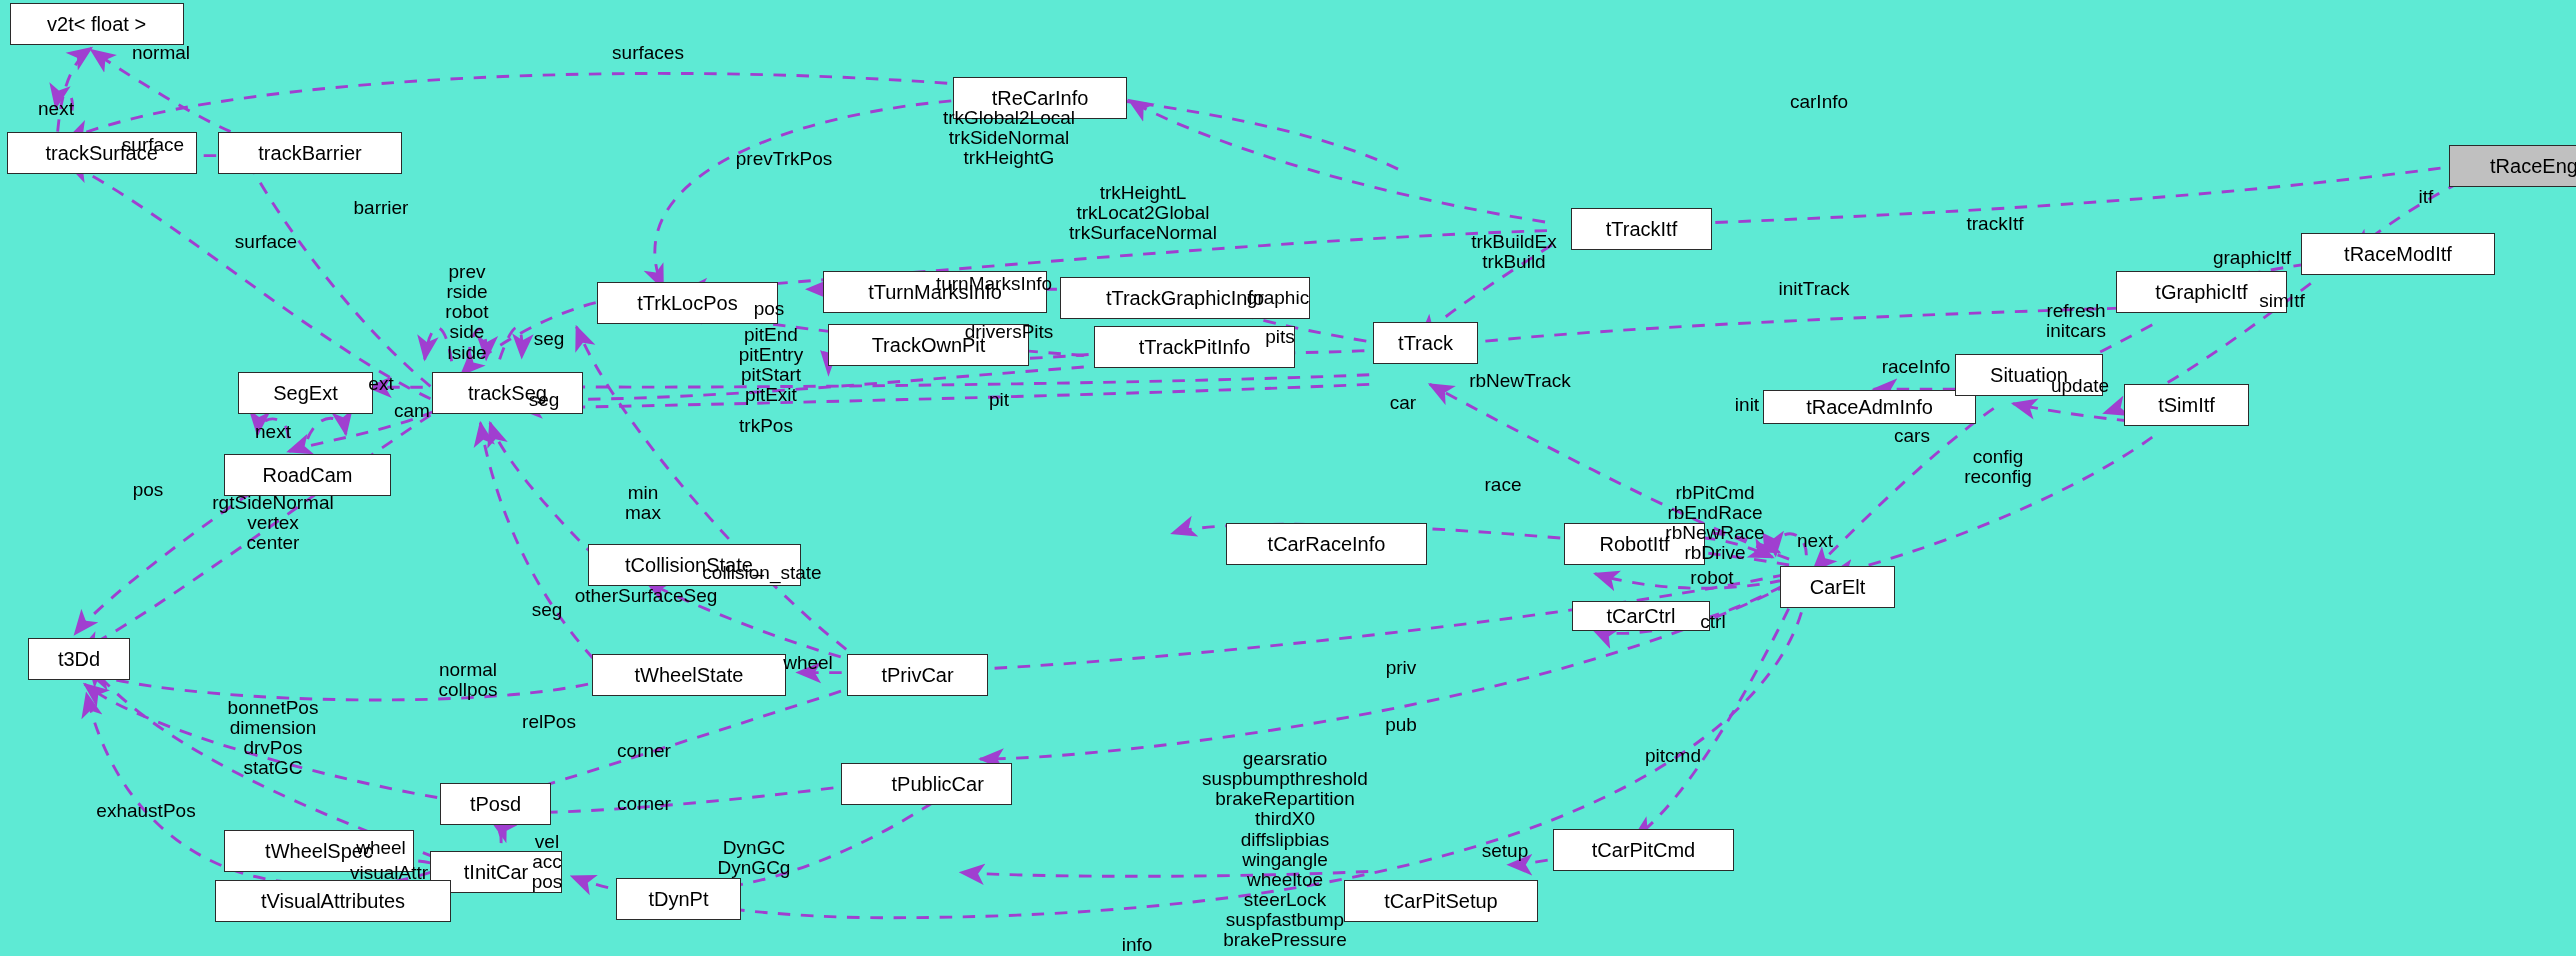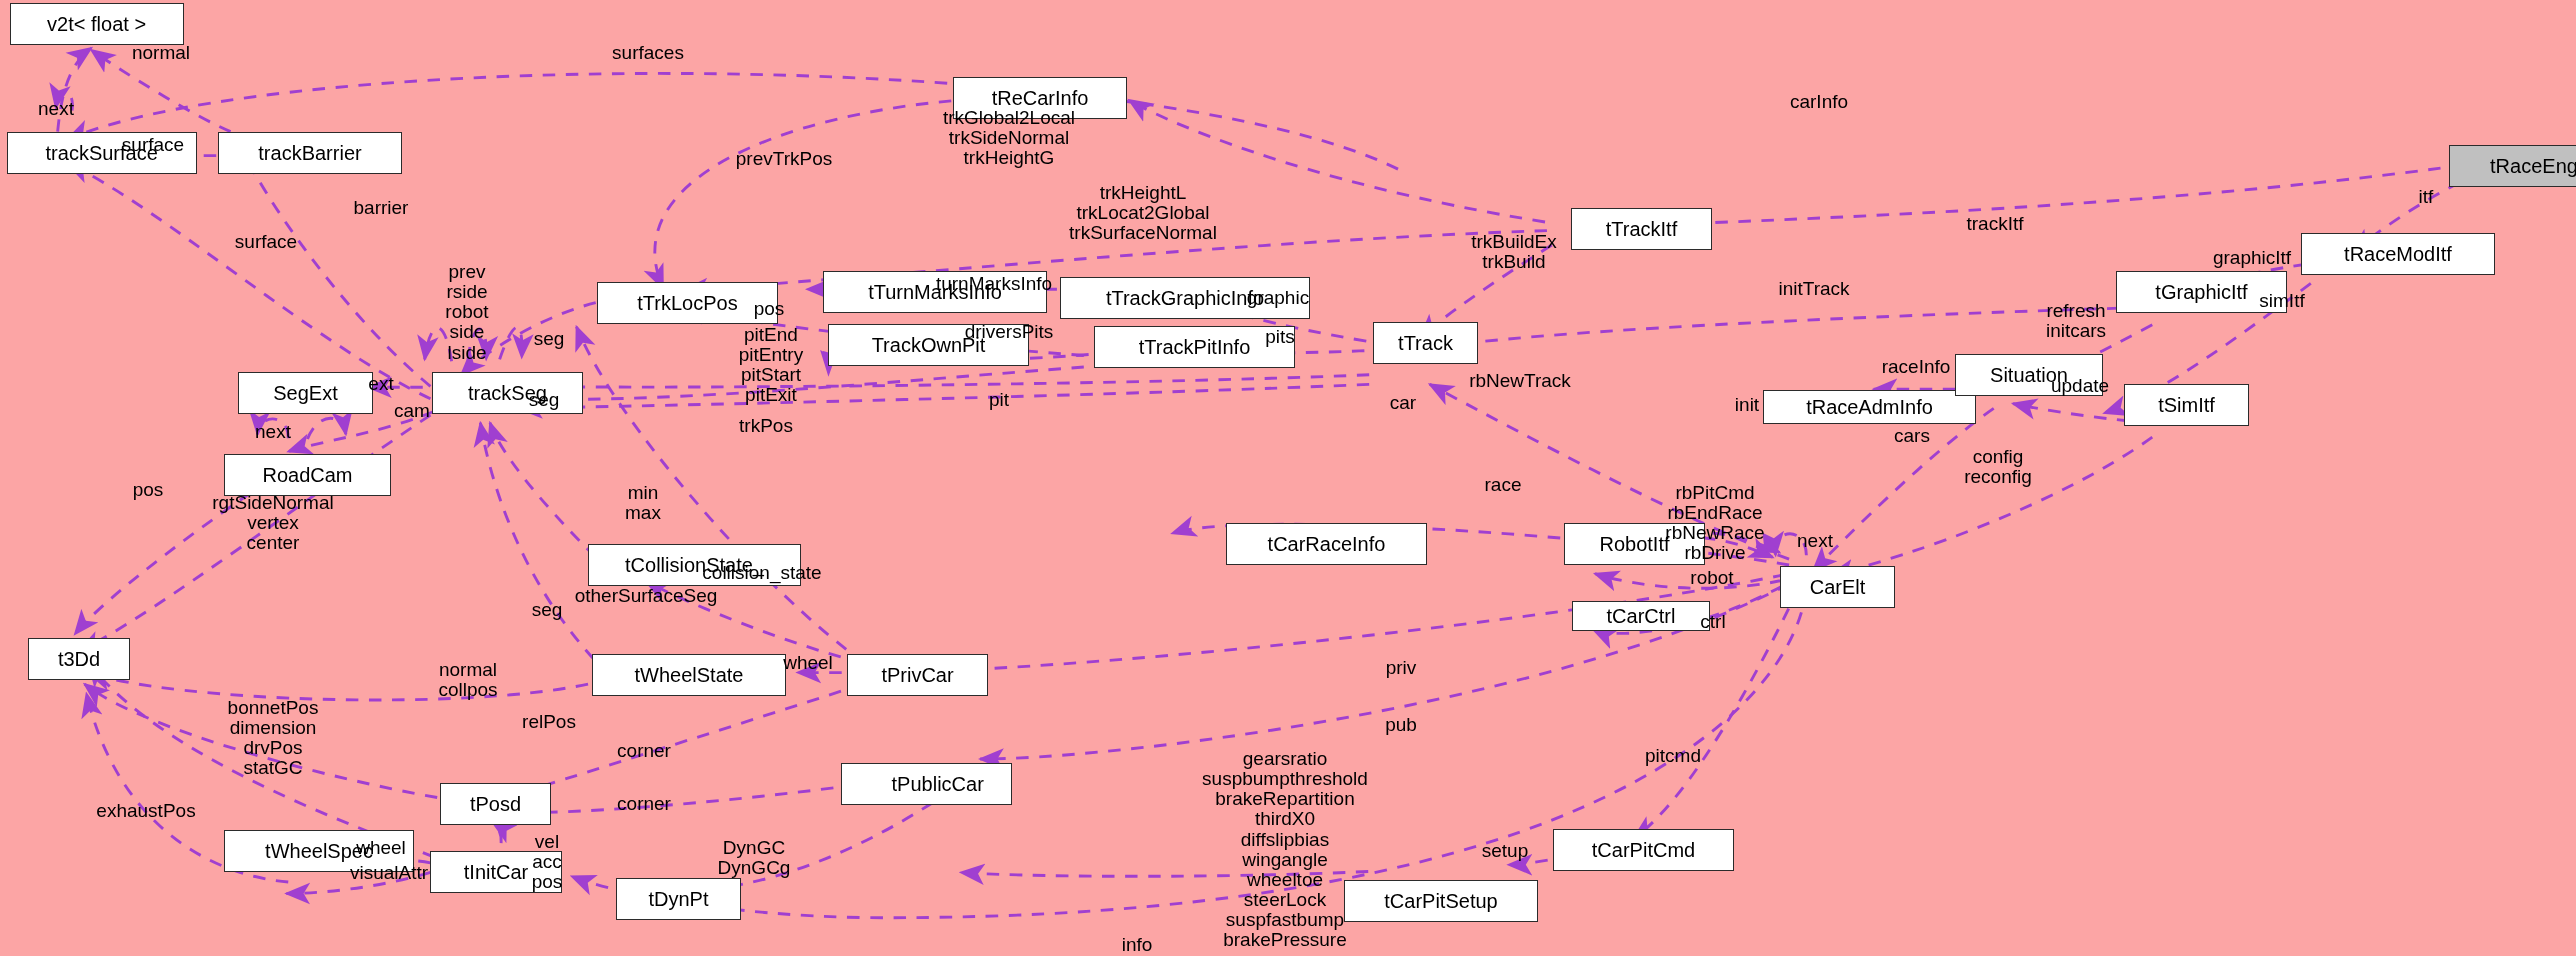--- a/index.html
+++ b/index.html
@@ -1,16 +1,16 @@
 <!DOCTYPE html>
 <html><head>
 <meta charset="utf-8">
 <style>
   html,body{margin:0;padding:0;background:#ffffff;}
-  #canvas{position:relative;width:2576px;height:957px;background:#fca5a5;
+  #canvas{position:relative;width:2576px;height:957px;background:#5eead4;
           font-family:"Liberation Sans","DejaVu Sans",sans-serif;}
   svg.edges{position:absolute;left:0;top:0;width:2576px;height:957px;overflow:visible;}
   .node{position:absolute;box-sizing:border-box;border:1.9px solid #2b2b2b;background:#ffffff;
         color:#000000;font-size:20px;line-height:1;display:flex;align-items:center;
         justify-content:center;white-space:nowrap;padding:0 9.6px;}
   .node.shaded{background:#c0c0c0;}
   .elabel{position:absolute;color:#000000;font-size:19px;line-height:1.06;
           text-align:center;white-space:pre;transform:translate(-50%,-50%);}
 </style>
 </head>
@@ -183,20 +183,23 @@
       <span>tPublicCar</span>
     </div>
     <div class="node" style="left: 440px; top: 783px; width: 111px; height: 42px;">
       <span>tPosd</span>
     </div>
     <div class="node" style="left: 224px; top: 830px; width: 190px; height: 42px;">
       <span>tWheelSpec</span>
     </div>
     <div class="node" style="left: 430px; top: 851px; width: 132px; height: 42px;">
       <span>tInitCar</span>
+    </div>
+    <div class="node" style="left: 215px; top: 880px; width: 236px; height: 42px;">
+      <span>tVisualAttributes</span>
     </div>
     <div class="node" style="left: 616px; top: 878px; width: 125px; height: 42px;">
       <span>tDynPt</span>
     </div>
     <div class="node" style="left: 1553px; top: 829px; width: 181px; height: 42px;">
       <span>tCarPitCmd</span>
     </div>
     <div class="node" style="left: 1344px; top: 880px; width: 194px; height: 42px;">
       <span>tCarPitSetup</span>
     </div>

